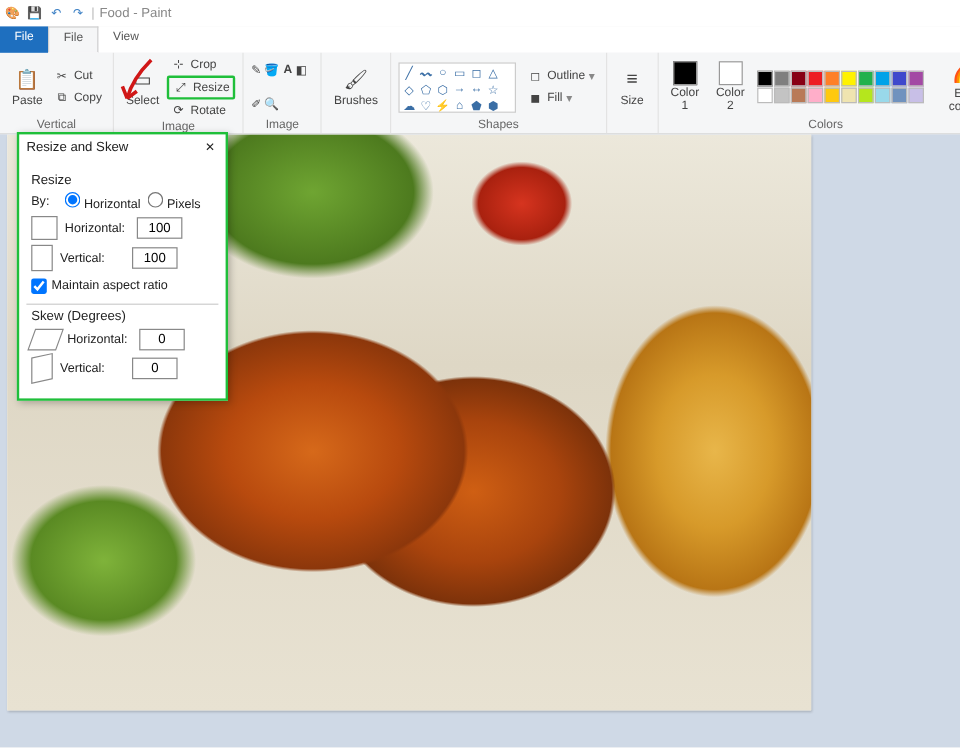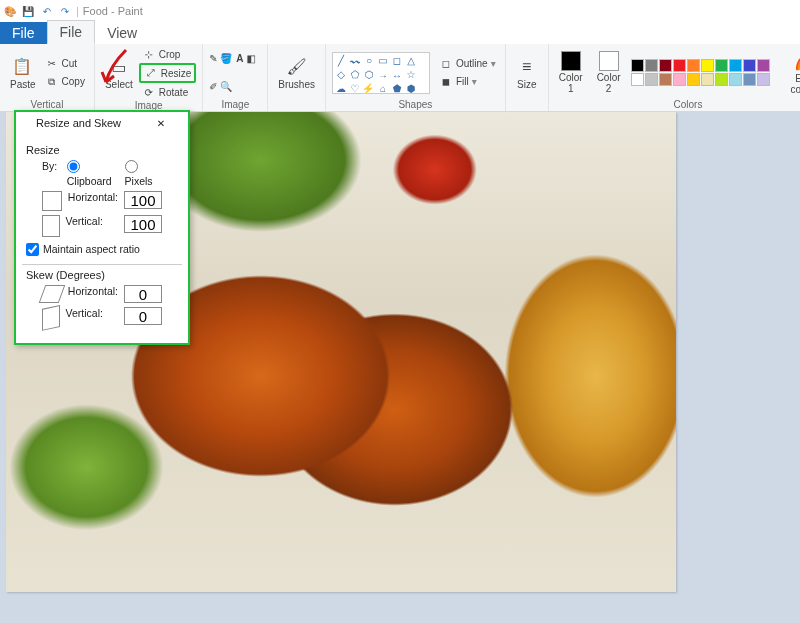--- a/index.html
+++ b/index.html
@@ -1,19 +1,19 @@
 <!DOCTYPE html>
 <html><head>
 <meta charset="utf-8">
 <style>
 *{box-sizing:border-box;margin:0;padding:0;font-family:"Segoe UI",Tahoma,sans-serif}
 body{width:800px;height:623px;background:#f0f0f0;overflow:hidden;position:relative}
 .titlebar{height:22px;background:#fff;display:flex;align-items:center;font-size:11px;color:#888;padding-left:4px;gap:4px}
 .qat-ico{width:14px;height:14px;display:inline-flex;align-items:center;justify-content:center;font-size:10px;color:#3a7fc4}
-.tabs{height:22px;background:#fff;display:flex;align-items:flex-end;font-size:14px}
+.tabs{height:22px;background:#fff;display:flex;font-size:10px}
 .tab{padding:3px 12px;color:#555;cursor:pointer}
 .tab.file{background:#1e6fbf;color:#fff}
 .tab.active{border:1px solid #d0d0d0;border-bottom:1px solid #f5f6f7;background:#f5f6f7}
 .ribbon{height:68px;background:#f5f6f7;border-bottom:1px solid #d8d8d8;display:flex;font-size:10px;color:#444}
 .group{border-right:1px solid #e3e3e3;padding:2px 6px 0;display:flex;flex-direction:column;align-items:center;justify-content:space-between}
 .group-label{font-size:10px;color:#666;text-align:center;padding-bottom:1px}
 .group-body{flex:1;display:flex;align-items:center;gap:2px}
 .vbtn{display:flex;flex-direction:column;align-items:center;gap:1px;padding:2px 4px;cursor:pointer}
 .vbtn .bi{width:22px;height:22px;display:flex;align-items:center;justify-content:center;font-size:16px}
 .sbtn{display:flex;align-items:center;gap:3px;padding:1px 3px;font-size:10px;color:#444}
@@ -29,30 +29,30 @@
 .photo{position:absolute;inset:0;background:
  radial-gradient(ellipse 180px 140px at 38% 55%, #d6691a 0%, #b84a0e 40%, #8c370b 70%, transparent 72%),
  radial-gradient(ellipse 160px 130px at 58% 62%, #cf5f13 0%, #a9440d 45%, #7d320a 72%, transparent 74%),
  radial-gradient(ellipse 120px 160px at 88% 55%, #e8b64a 0%, #d79a2a 40%, #b87515 72%, transparent 76%),
  radial-gradient(ellipse 110px 90px at 12% 74%, #7fb33a 0%, #5a8a23 55%, transparent 70%),
  radial-gradient(ellipse 60px 50px at 64% 12%, #d6341f 0%, #a9210f 60%, transparent 70%),
  radial-gradient(ellipse 140px 100px at 38% 10%, #6fa532 0%, #4d7a1e 60%, transparent 72%),
  linear-gradient(180deg,#ece8db 0%, #ded7c5 40%, #e8e2d2 100%)}
 .arrow{position:absolute;top:48px;left:100px;width:30px;height:40px;pointer-events:none}
 .dialog{position:absolute;top:110px;left:14px;width:176px;background:#fff;border:2px solid #1fbf3a;box-shadow:2px 2px 6px rgba(0,0,0,.25);font-size:11px;color:#222}
-.dlg-title{display:flex;justify-content:space-between;align-items:center;padding:4px 20px;font-size:11px}
+.dlg-title{display:flex;justify-content:space-between;align-items:center;padding:4px 6px;font-size:11px}
 .dlg-close{width:14px;height:14px;font-size:10px;display:flex;align-items:center;justify-content:center;cursor:pointer}
 .dlg-body{padding:6px 10px 10px}
 .fs-label{font-size:11px;margin:4px 0 4px}
-.row{display:flex;align-items:flex-start;gap:6px;margin:4px 16px}
+.row{display:flex;align-items:center;gap:6px;margin:4px 0}
 .row label{font-size:10.5px}
 .dim-ico{width:22px;height:20px;border:1px solid #888;background:#fff}
 .dim-ico.v{width:18px;height:22px}
 .lbl{width:54px;font-size:10.5px}
-.numbox{width:38px;height:18px;border:1px solid #888;font-size:15px;text-align:center;padding:0}
+.numbox{width:38px;height:18px;border:1px solid #888;font-size:11px;text-align:center;padding:0}
 .chk-row{display:flex;align-items:flex-start;gap:4px;font-size:10.5px;margin:6px 0 8px}
 .hr{border-top:1px solid #ccc;margin:4px -4px}
 .skew-ico{width:24px;height:18px;transform:skewX(-20deg);border:1px solid #888;background:#fff}
 .skew-ico.v{transform:skewY(-12deg);width:18px;height:22px}
 .btns{display:flex;gap:10px;justify-content:center;margin-top:10px}
 .btns button{width:62px;height:20px;font-size:11px;border:1px solid #888;background:#eee}
 .btns button.ok{border:1px solid #2a7ad1;background:#eaf3fc}
 input[type=radio],input[type=checkbox]{margin:0}
 </style>
 </head>
@@ -247,21 +247,21 @@
 
 <div class="dialog">
   <div class="dlg-title">
     <span>Resize and Skew</span>
     <span class="dlg-close">✕</span>
   </div>
   <div class="dlg-body">
     <div class="fs-label">Resize</div>
     <div class="row">
       <span class="lbl" style="width:22px">By:</span>
-      <label><input type="radio" name="bymode" checked="" style=""> <span>Clipboard</span></label>
+      <label><input type="radio" name="bymode" checked="" style=""> <span>Horizontal</span></label>
       <label><input type="radio" name="bymode" style=""> <span>Pixels</span></label>
     </div>
     <div class="row">
       <div class="dim-ico"></div>
       <span class="lbl">Horizontal:</span>
       <input class="numbox" value="100" style="">
     </div>
     <div class="row">
       <div class="dim-ico v"></div>
       <span class="lbl">Vertical:</span>

